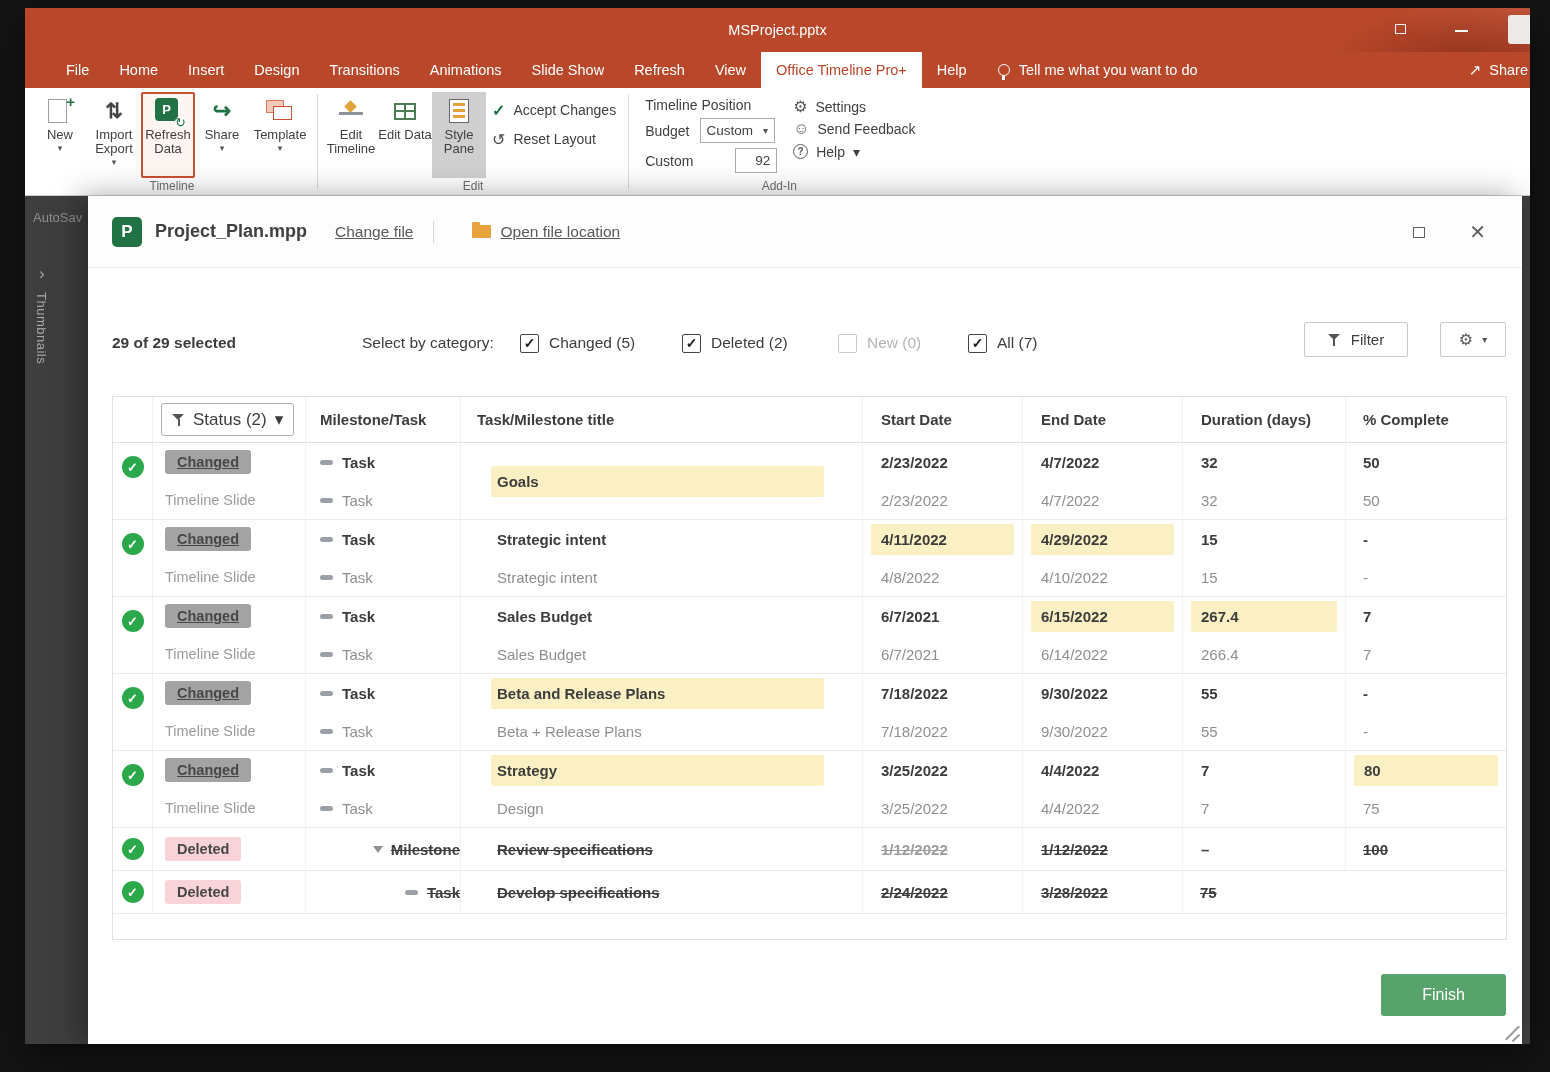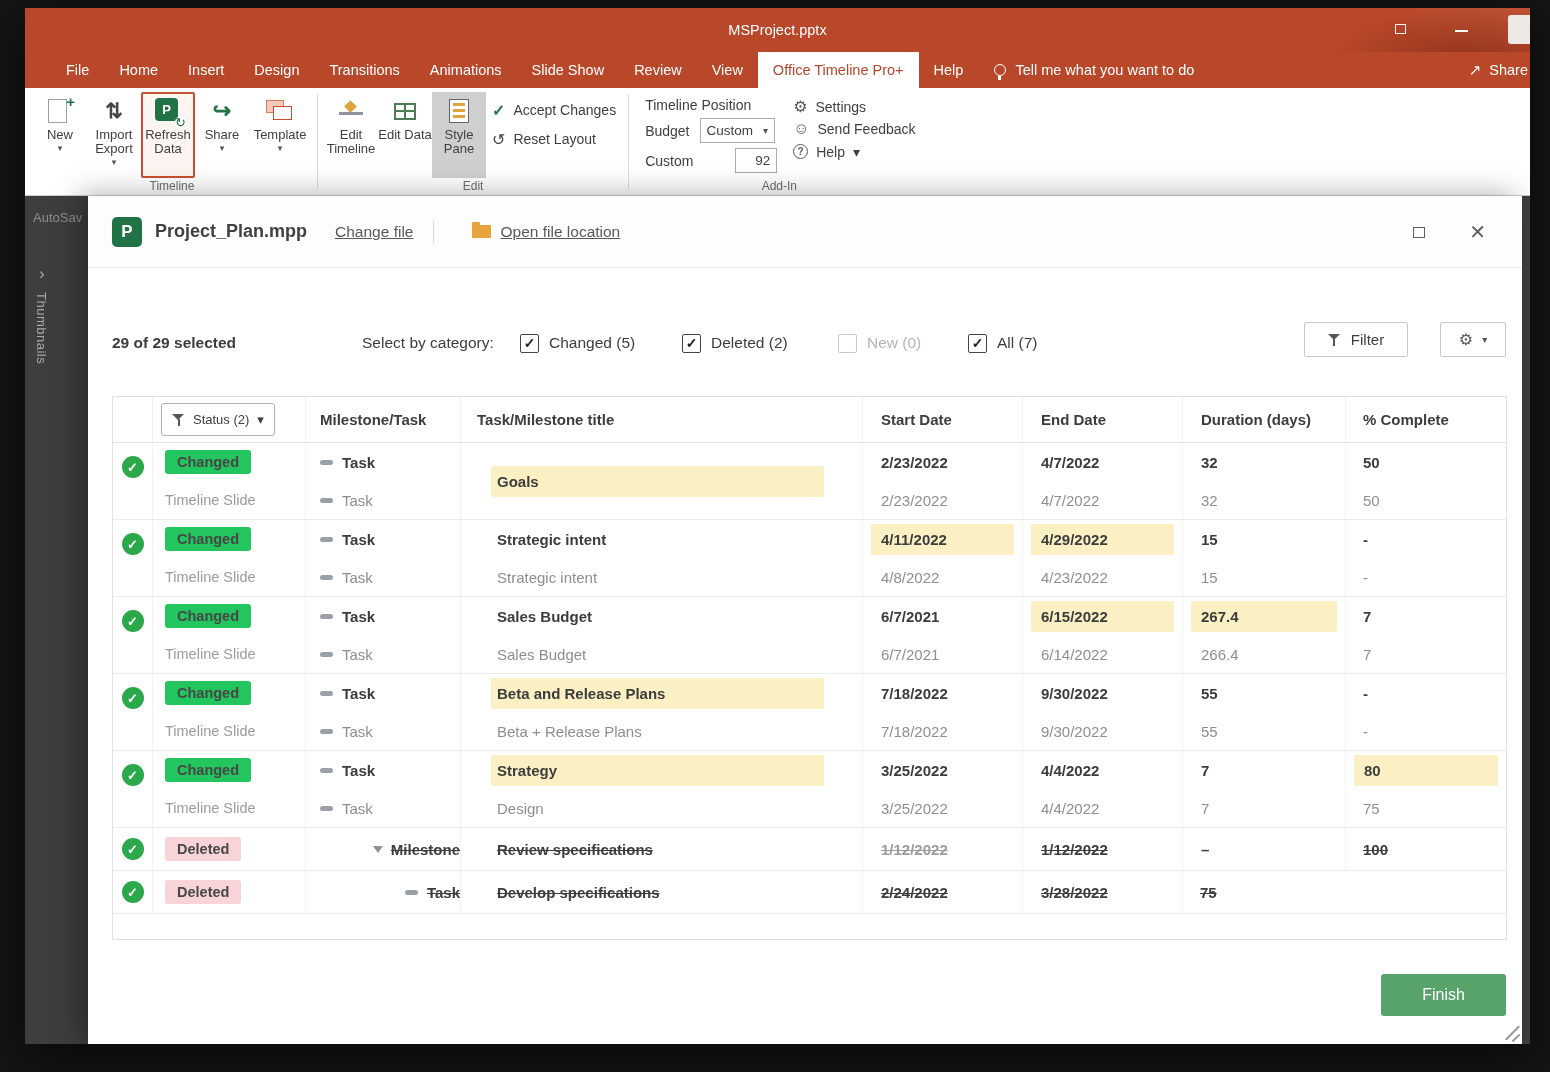--- a/index.html
+++ b/index.html
@@ -127,35 +127,35 @@
   .funnel:after { content:''; position:absolute; left:5.5px; top:5px; width:2px; height:7px; background:#555; }
 
   
   .table { position:absolute; left:24px; top:200px; width:1395px; height:544px; border:1px solid #e2e2e2; background:#fff; }
   .thead, .trow { display:grid; grid-template-columns:40px 153px 155px 402px 160px 160px 163px 160px; }
   .thead { height:46px; border-bottom:1px solid #e2e2e2; }
   .th { font-size:15px; font-weight:700; color:#3d3d3d; display:flex; align-items:center; border-right:1px solid #f0f0f0; overflow:hidden; }
   .th:last-child { border-right:none; }
   .th.h-type { padding-left:14px; } .th.h-title { padding-left:16px; }
   .th.h-start,.th.h-end,.th.h-dur { padding-left:18px; } .th.h-pct { padding-left:17px; }
-  .status-dd { margin-left:8px; height:33px; border:1px solid #b0b0b0; border-radius:3px; display:flex; align-items:center; gap:8px; padding:0 10px; font-size:13px; font-weight:400; color:#3d3d3d; cursor:pointer; background:#fff; white-space:nowrap; }
+  .status-dd { margin-left:8px; height:33px; border:1px solid #b0b0b0; border-radius:3px; display:flex; align-items:center; gap:8px; padding:0 10px; font-size:17px; font-weight:400; color:#3d3d3d; cursor:pointer; background:#fff; white-space:nowrap; }
   .trow { border-bottom:1px solid #ececec; }
   .trow.r-changed { height:77px; }
   .trow.r-deleted { height:43px; }
   .cell { border-right:1px solid #f2f2f2; overflow:hidden; }
   .cell:last-child { border-right:none; }
   .r-changed .cell { display:flex; flex-direction:column; justify-content:center; }
   .r-changed .c-check { justify-content:flex-start; align-items:center; padding-top:13px; }
   .r-deleted .cell { display:flex; flex-direction:row; align-items:center; }
   .r-deleted .c-check { justify-content:center; }
   .gcircle { width:22px; height:22px; border-radius:50%; background:#2BA84A; color:#fff; font-size:13px; font-weight:700; display:flex; align-items:center; justify-content:center; flex:none; cursor:pointer; }
   .line { display:flex; align-items:center; height:38px; }
   .c-status .line { padding-left:12px; }
   .chip { font-size:14.5px; font-weight:700; padding:4px 12px; border-radius:3px; color:#474747; white-space:nowrap; }
-  .chip-changed { background:#22c55e; }
+  .chip-changed { background:#a3a3a3;text-decoration:underline; }
   .chip-deleted { background:#F8D3D8; }
   .sub { color:#9b9b9b; font-size:14.5px; }
   .c-type .line { padding-left:14px; }
   .dash-icon { width:13px; height:5px; border-radius:2.5px; background:#9aa0a6; margin-right:9px; flex:none; }
   .tri-icon { width:0; height:0; border-left:5px solid transparent; border-right:5px solid transparent; border-top:7px solid #8d9298; margin-right:8px; flex:none; }
   .new { font-weight:700; color:#3c3c3c; font-size:15px; }
   .old { font-weight:400; color:#8e8e8e; font-size:15px; }
   .c-title .line { padding-left:30px; padding-right:8px; }
   .c-title .txt { padding-left:6px; }
   .c-title .hl { flex:1; margin-right:30px; padding:7px 8px 7px 6px; background:#FBF0C4; border-radius:2px; }
@@ -191,21 +191,21 @@
   </div>
 
   <div class="tabsrow">
     <div class="tab">File</div>
     <div class="tab">Home</div>
     <div class="tab">Insert</div>
     <div class="tab">Design</div>
     <div class="tab">Transitions</div>
     <div class="tab">Animations</div>
     <div class="tab">Slide Show</div>
-    <div class="tab">Review</div>
+    <div class="tab">Refresh</div>
     <div class="tab">View</div>
     <div class="tab active">Office Timeline Pro+</div>
     <div class="tab">Help</div>
     <div class="tellme">
       <span class="bulb"></span>
       <span>Tell me what you want to do</span>
     </div>
     <div class="share-top">
       <span class="sic">↗</span>
       <span>Share</span>
@@ -500,21 +500,21 @@
               </div>
             <div class="line">
                 <span class="old txt">4/8/2022</span>
               </div>
           </div>
           <div class="cell c-end">
             <div class="line">
                 <span class="new hl">4/29/2022</span>
               </div>
             <div class="line">
-                <span class="old txt">4/23/2022</span>
+                <span class="old txt">4/10/2022</span>
               </div>
           </div>
           <div class="cell c-dur">
             <div class="line">
                 <span class="new txt">15</span>
               </div>
             <div class="line">
                 <span class="old txt">15</span>
               </div>
           </div>

